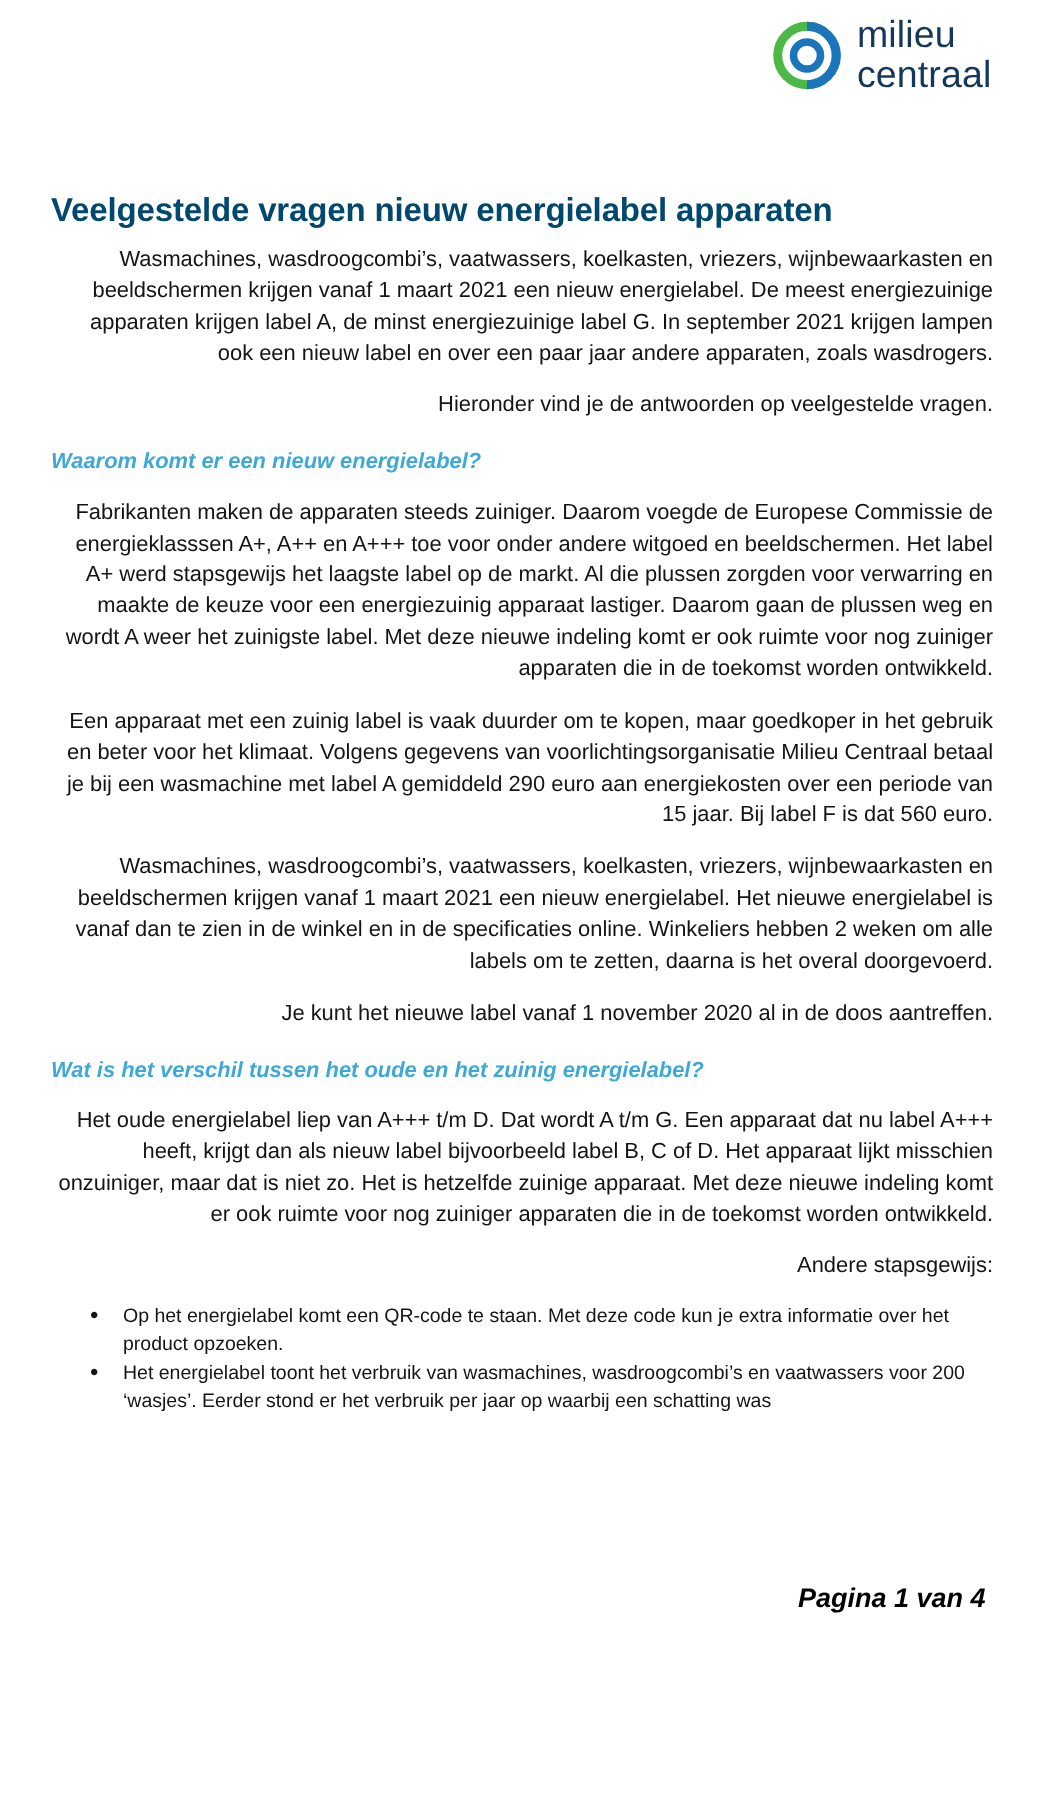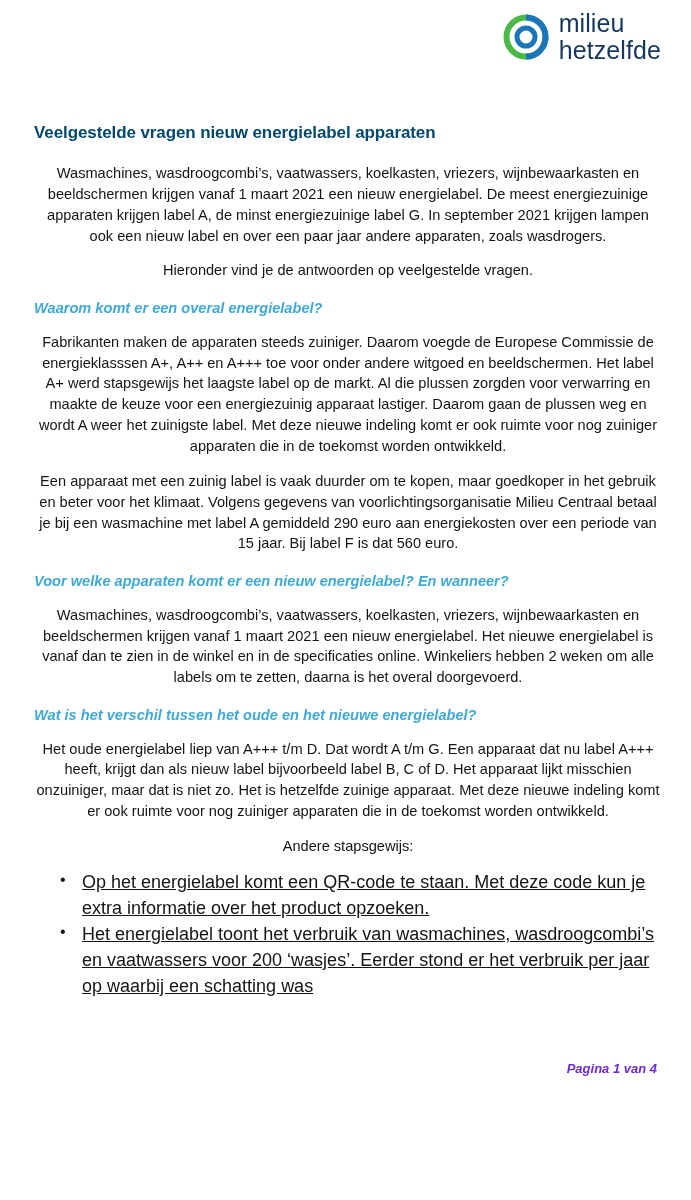--- a/index.html
+++ b/index.html
@@ -47,39 +47,39 @@
   .logo-text div {
     white-space: nowrap;
   }
 
   
   .doc-title {
     position: absolute;
     top: 112px;
     left: 34px;
     right: 34px;
-    font-size: 17px;
+    font-size: 22px;
     font-weight: bold;
     color: #00486e;
     letter-spacing: -0.1px;
   }
 
   
   .content {
     position: absolute;
     top: 163px;
     left: 34px;
     width: 628px;
   }
   p.para {
     margin: 0 0 14px 0;
     font-size: 14.6px;
     line-height: 1.43;
     color: #141414;
-    text-align: center;
+    text-align: right;
   }
   p.para.tight {
     margin-bottom: 13px;
   }
   h2.subhead {
     margin: 9px 0 13px 0;
     font-size: 14.6px;
     font-weight: bold;
     font-style: italic;
     color: #3fa9d6;
@@ -88,81 +88,80 @@
   h2.subhead.sp-top {
     margin-top: 17px;
   }
   ul.bullets {
     margin: 0;
     padding-left: 26px;
     list-style: none;
   }
   ul.bullets li {
     position: relative;
-    font-size: 18px;
+    font-size: 13px;
     line-height: 1.43;
     margin-bottom: 1px;
     padding-left: 22px;
     color: #141414;
-    text-decoration: underline;
   }
   ul.bullets li::before {
     content: "\2022";
     position: absolute;
     left: 0;
     top: -1px;
     font-size: 16px;
     color: #141414;
   }
 
   
   .footer {
     position: absolute;
     bottom: 8px;
     right: 34px;
-    font-size: 13px;
+    font-size: 18px;
     font-style: italic;
     font-weight: bold;
-    color: #6d28d9;
+    color: #000000;
   }
 </style>
 </head>
 <body>
 
 <div class="page">
 
   <div class="logo-block">
     <span class="logo-mark">
       <svg width="46" height="46" viewBox="0 0 46 46" xmlns="http://www.w3.org/2000/svg">
         <circle cx="23" cy="23" r="19.5" fill="none" stroke="#4cb847" stroke-width="6"></circle>
         <path d="M23 3.5 A19.5 19.5 0 0 1 23 42.5" fill="none" stroke="#1b75bb" stroke-width="6"></path>
         <circle cx="23" cy="23" r="9" fill="none" stroke="#1b75bb" stroke-width="5"></circle>
       </svg>
     </span>
     <span class="logo-text">
       <div>milieu</div>
-      <div>hetzelfde</div>
+      <div>centraal</div>
     </span>
   </div>
 
   <h1 class="doc-title">Veelgestelde vragen nieuw energielabel apparaten</h1>
 
   <div class="content">
 
     <p class="para">Wasmachines, wasdroogcombi’s, vaatwassers, koelkasten, vriezers, wijnbewaarkasten en beeldschermen krijgen vanaf 1 maart 2021 een nieuw energielabel. De meest energiezuinige apparaten krijgen label A, de minst energiezuinige label G. In september 2021 krijgen lampen ook een nieuw label en over een paar jaar andere apparaten, zoals wasdrogers.</p>
     <p class="para">Hieronder vind je de antwoorden op veelgestelde vragen.</p>
 
-    <h2 class="subhead sp-top">Waarom komt er een overal energielabel?</h2>
+    <h2 class="subhead sp-top">Waarom komt er een nieuw energielabel?</h2>
     <p class="para">Fabrikanten maken de apparaten steeds zuiniger. Daarom voegde de Europese Commissie de energieklasssen A+, A++ en A+++ toe voor onder andere witgoed en beeldschermen. Het label A+ werd stapsgewijs het laagste label op de markt. Al die plussen zorgden voor verwarring en maakte de keuze voor een energiezuinig apparaat lastiger. Daarom gaan de plussen weg en wordt A weer het zuinigste label. Met deze nieuwe indeling komt er ook ruimte voor nog zuiniger apparaten die in de toekomst worden ontwikkeld.</p>
     <p class="para">Een apparaat met een zuinig label is vaak duurder om te kopen, maar goedkoper in het gebruik en beter voor het klimaat. Volgens gegevens van voorlichtingsorganisatie Milieu Centraal betaal je bij een wasmachine met label A gemiddeld 290 euro aan energiekosten over een periode van 15 jaar. Bij label F is dat 560 euro.</p>
 
-    <h2 class="subhead sp-top">Voor welke apparaten komt er een nieuw energielabel? En wanneer?</h2>
     <p class="para">Wasmachines, wasdroogcombi’s, vaatwassers, koelkasten, vriezers, wijnbewaarkasten en beeldschermen krijgen vanaf 1 maart 2021 een nieuw energielabel. Het nieuwe energielabel is vanaf dan te zien in de winkel en in de specificaties online. Winkeliers hebben 2 weken om alle labels om te zetten, daarna is het overal doorgevoerd.</p>
+    <p class="para">Je kunt het nieuwe label vanaf 1 november 2020 al in de doos aantreffen.</p>
 
-    <h2 class="subhead sp-top">Wat is het verschil tussen het oude en het nieuwe energielabel?</h2>
+    <h2 class="subhead sp-top">Wat is het verschil tussen het oude en het zuinig energielabel?</h2>
     <p class="para">Het oude energielabel liep van A+++ t/m D. Dat wordt A t/m G. Een apparaat dat nu label A+++ heeft, krijgt dan als nieuw label bijvoorbeeld label B, C of D. Het apparaat lijkt misschien onzuiniger, maar dat is niet zo. Het is hetzelfde zuinige apparaat. Met deze nieuwe indeling komt er ook ruimte voor nog zuiniger apparaten die in de toekomst worden ontwikkeld.</p>
     <p class="para tight">Andere stapsgewijs:</p>
 
     <ul class="bullets">
       <li>Op het energielabel komt een QR-code te staan. Met deze code kun je extra informatie over het product opzoeken.</li>
       <li>Het energielabel toont het verbruik van wasmachines, wasdroogcombi’s en vaatwassers voor 200 ‘wasjes’. Eerder stond er het verbruik per jaar op waarbij een schatting was</li>
     </ul>
 
   </div>
 

